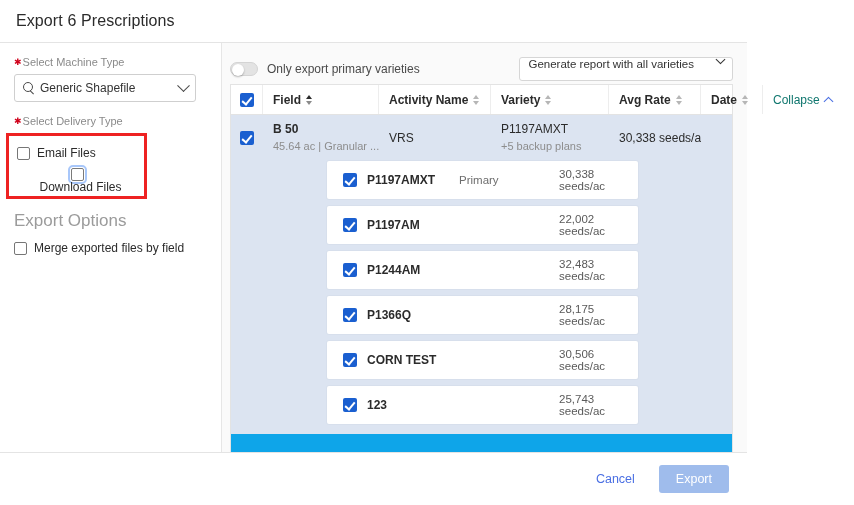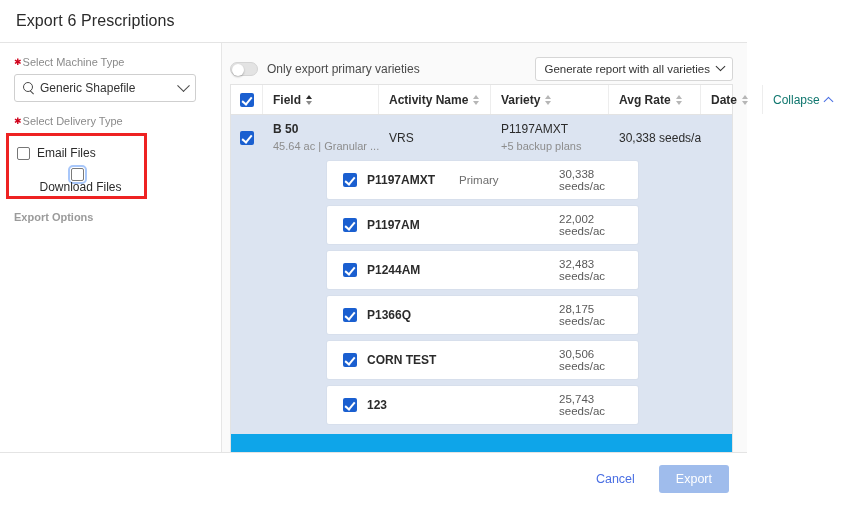--- a/index.html
+++ b/index.html
@@ -152,24 +152,23 @@
     outline-offset: 1px;
     border-color: #7a7a7a;
   }
   .cb-label {
     font-size: 12px;
     color: #2b2b2b;
     line-height: 13px;
   }
 
   .export-options-label {
-    font-size: 11px;
+    font-size: 17px;
     color: #9b9b9b;
     margin: 12px 0 6px 0;
-    font-weight: bold;
   }
 
   
   .content {
     flex: 1 1 auto;
     min-width: 0;
     background: #fafafa;
     padding: 10px 14px 0 8px;
     display: flex;
     flex-direction: column;
@@ -209,26 +208,25 @@
     font-size: 12px;
     color: #4a4a4a;
   }
 
   .report-select {
     height: 24px;
     border: 1px solid #d6d6d6;
     border-radius: 3px;
     background: #fff;
     display: flex;
-    align-items: center;
     padding: 0 8px;
     font-size: 11.5px;
     color: #333;
     cursor: pointer;
-    gap: 7px;
+    gap: 23px;
   }
   .chev-sm {
     width: 7px; height: 7px;
     border-right: 1.7px solid #333;
     border-bottom: 1.7px solid #333;
     transform: rotate(45deg) translate(-1.5px,-1.5px);
     flex: 0 0 7px;
   }
 
   
@@ -472,20 +470,24 @@
           <span class="cb-label">Email Files</span>
         </div>
         <div class="cb-row">
           <span class="cbox focused"></span>
           <span class="cb-label">Download Files</span>
         </div>
       </div>
 
       <div class="export-options-label">Export Options</div>
 
+      <div class="cb-row">
+        <span class="cbox"></span>
+        <span class="cb-label">Merge exported files by field</span>
+      </div>
 
     </div>
 
     <div class="content">
 
       <div class="content-toolbar">
         <div class="toggle-wrap">
           <span class="toggle">
               <span class="knob"></span>
             </span>

